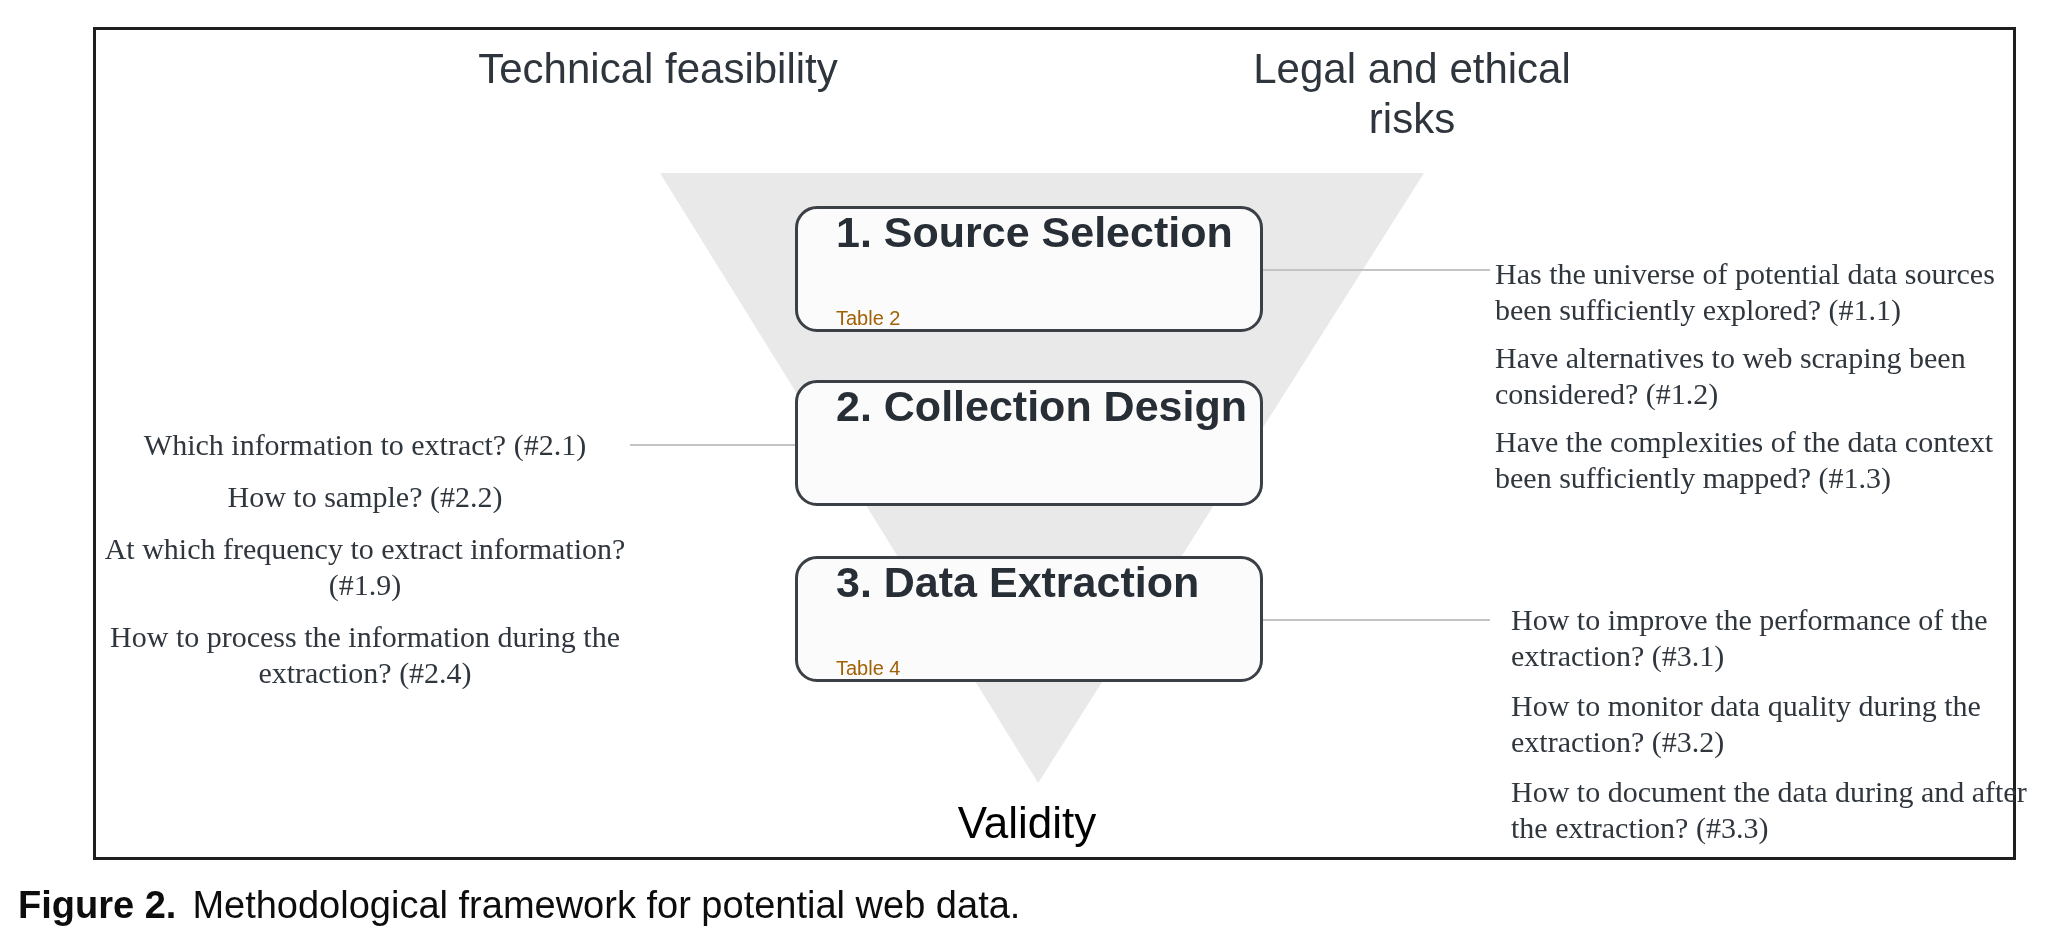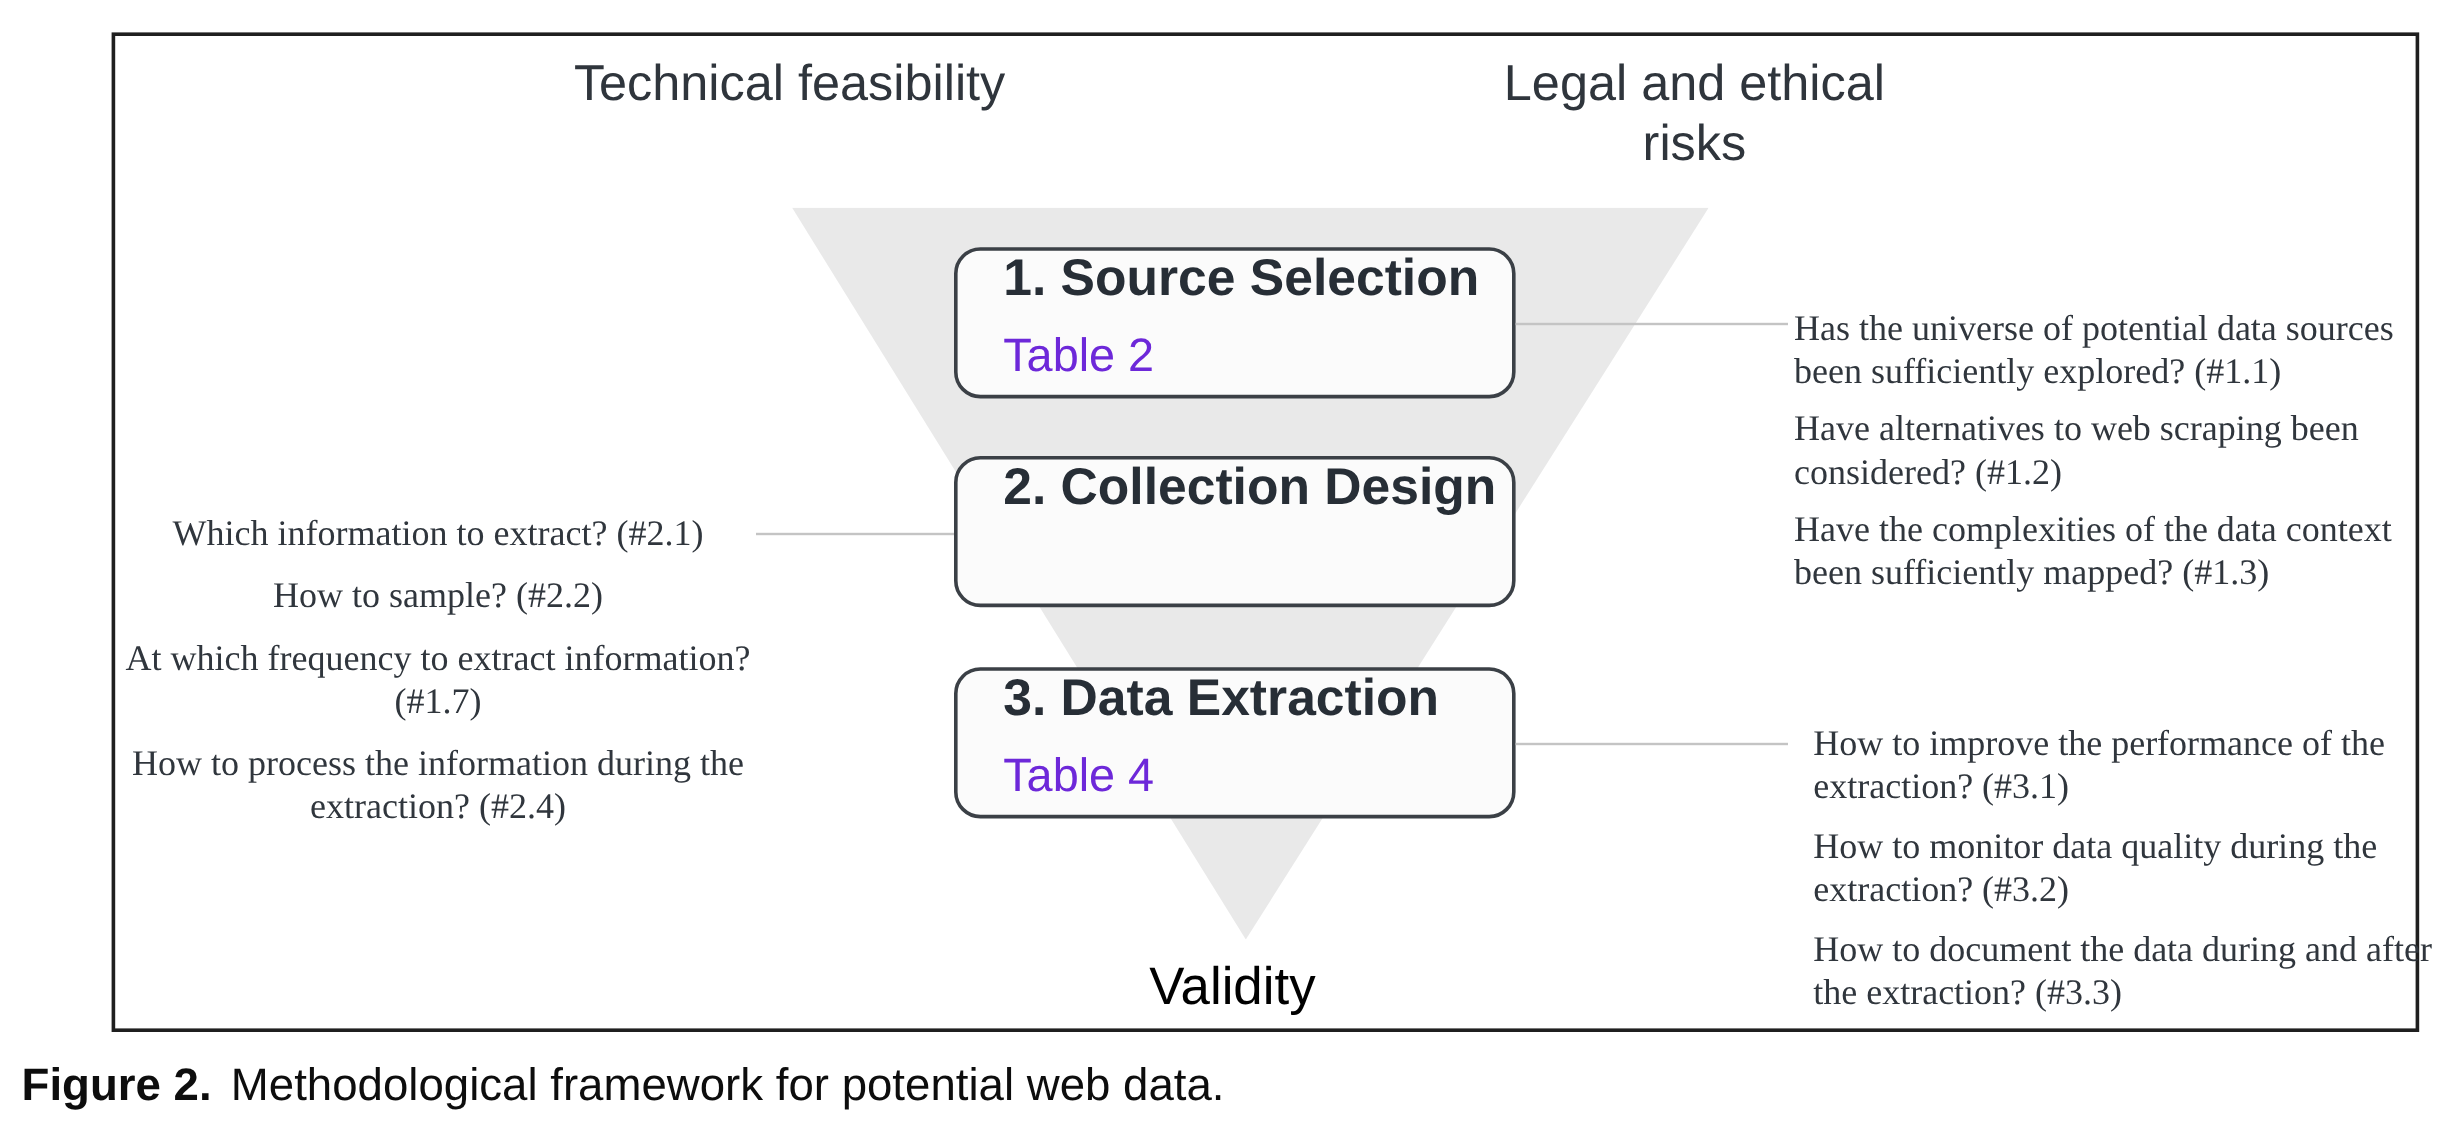--- a/index.html
+++ b/index.html
@@ -40,37 +40,37 @@
   }
   .stage-box {
     position: absolute;
     left: 795px;
     width: 468px; height: 126px;
     background: #fbfbfb;
     border: 3px solid #3b4046;
     border-radius: 22px;
     display: flex;
     flex-direction: column;
-    justify-content: flex-start;
+    justify-content: space-between;
     padding-left: 38px;
   }
   .stage-box.s1 { top: 206px; }
   .stage-box.s2 { top: 380px; }
   .stage-box.s3 { top: 556px; }
   .stage-title {
     font-size: 43px;
     font-weight: bold;
     line-height: 1.1;
     color: #272e36;
   }
   .stage-subtitle {
-    font-size: 39px;
+    font-size: 20px;
     line-height: 1.1;
     margin-top: 20px;
-    color: #6d28d9;
+    color: #a16207;
   }
   .connector {
     position: absolute;
     height: 2px;
     background: #c4c4c4;
   }
   .connector.c1 { left: 1263px; top: 269px; width: 227px; }
   .connector.c2 { left: 630px;  top: 444px; width: 165px; }
   .connector.c3 { left: 1263px; top: 619px; width: 227px; }
   .questions {
@@ -140,21 +140,21 @@
     <div class="stage-subtitle">Table 4</div>
   </div>
 
   <div class="connector c1"></div>
   <div class="connector c2"></div>
   <div class="connector c3"></div>
 
   <div class="questions left-block">
     <p>Which information to extract? (#2.1)</p>
     <p>How to sample? (#2.2)</p>
-    <p>At which frequency to extract information? (#1.7)</p>
+    <p>At which frequency to extract information? (#1.9)</p>
     <p>How to process the information during the extraction? (#2.4)</p>
   </div>
 
   <div class="questions right-top">
     <p>Has the universe of potential data sources been sufficiently explored? (#1.1)</p>
     <p>Have alternatives to web scraping been considered? (#1.2)</p>
     <p>Have the complexities of the data context been sufficiently mapped? (#1.3)</p>
   </div>
 
   <div class="questions right-bottom">

